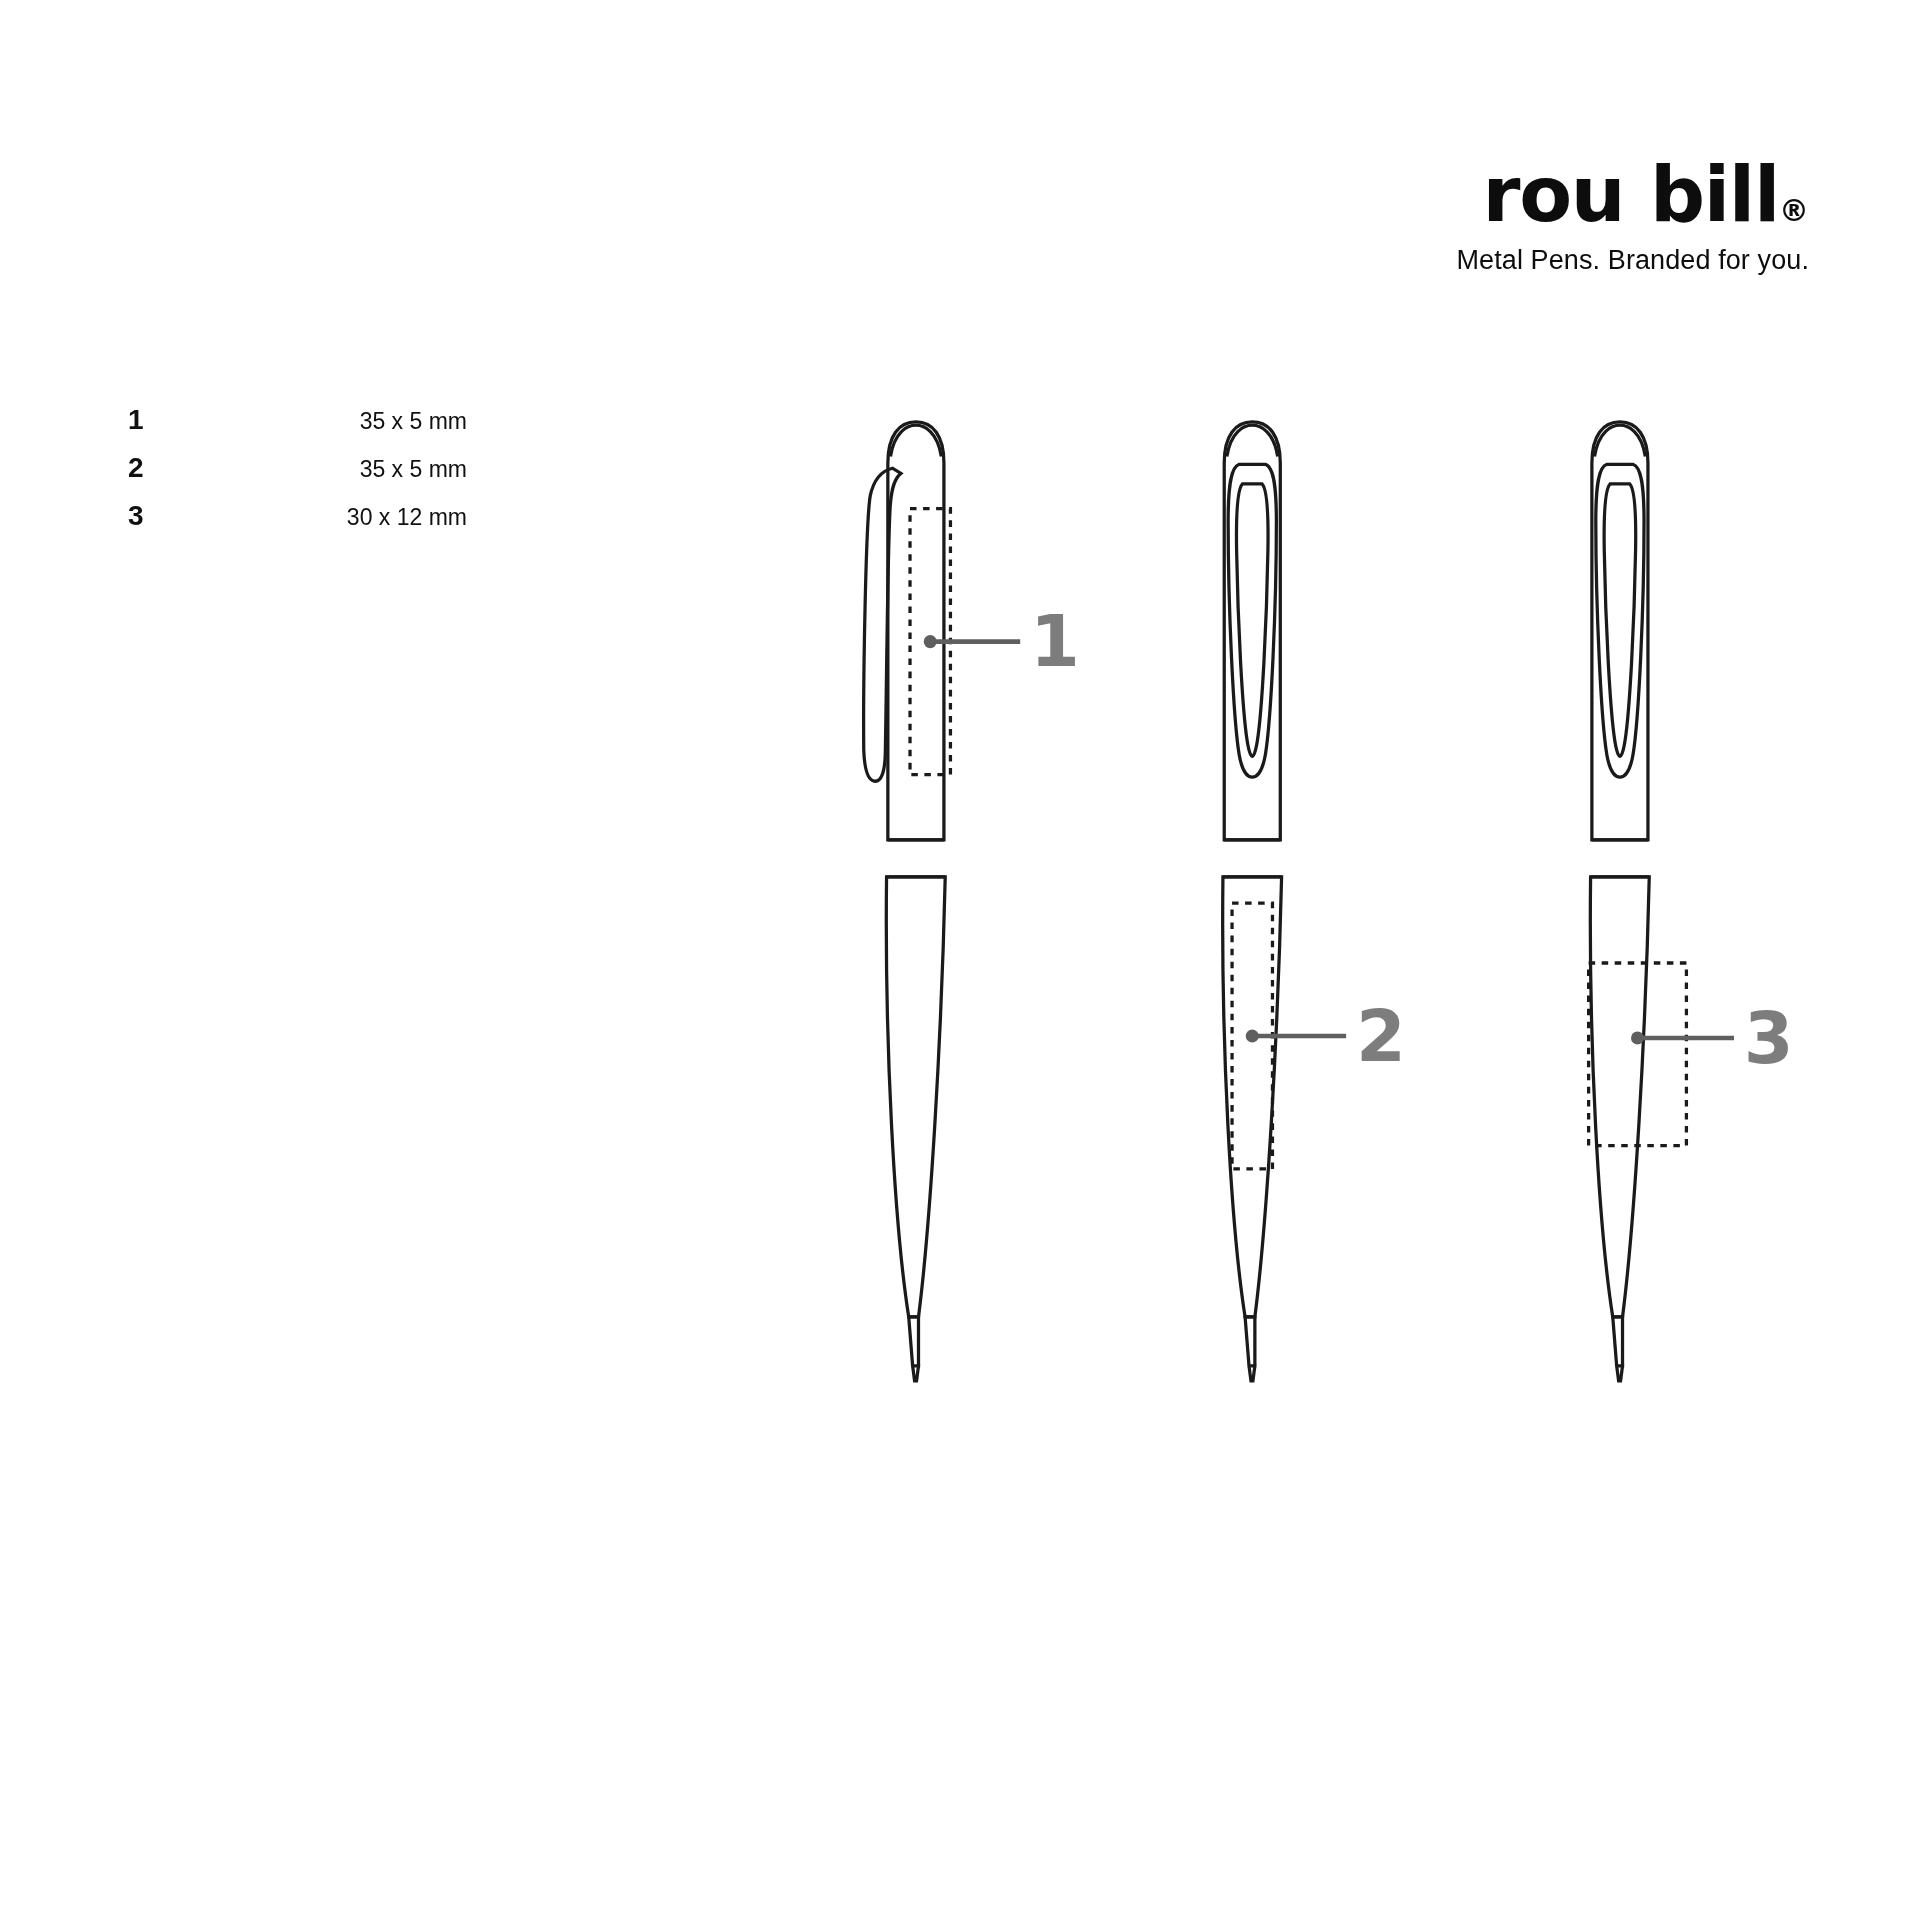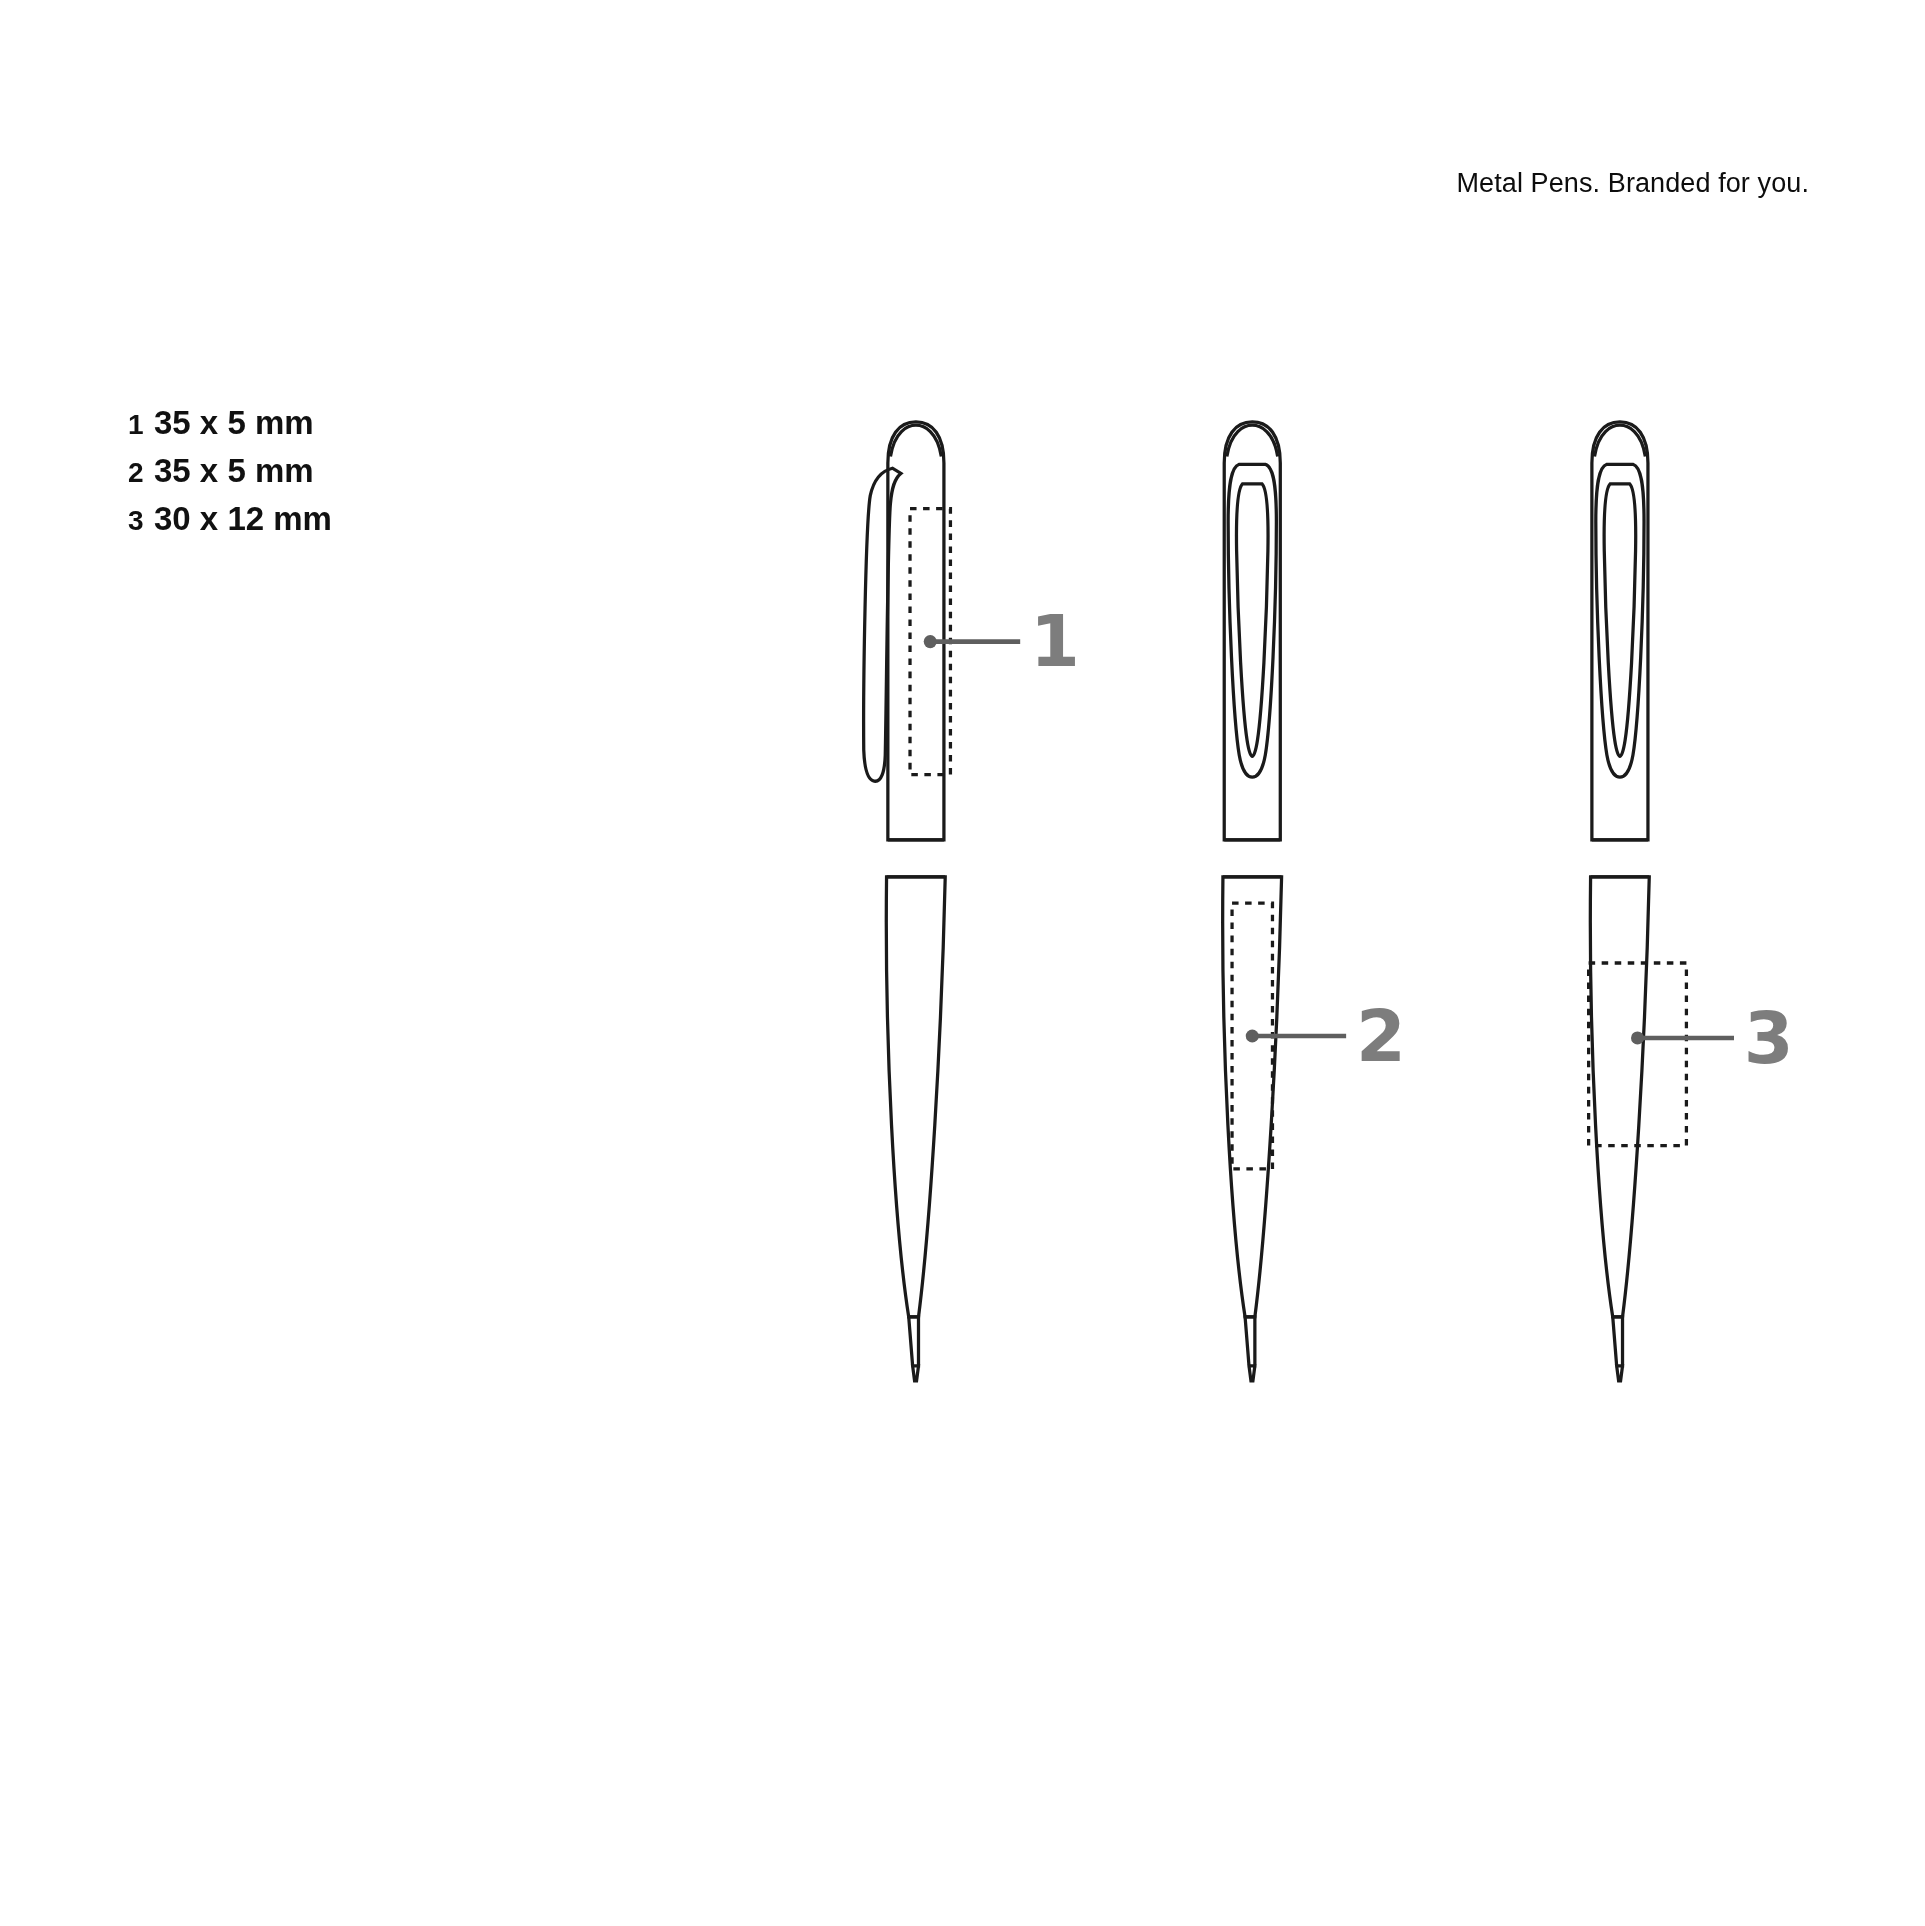--- a/index.html
+++ b/index.html
@@ -62,24 +62,24 @@
   }
   .legend-num {
     width: 26px;
     font-size: 28px;
     font-weight: 700;
     color: #111111;
     text-align: left;
   }
   .legend-dim {
     flex: 1;
-    font-size: 33px;
-    font-weight: 700;
+    font-size: 23px;
+    font-weight: 400;
     color: #111111;
-    text-align: left;
+    text-align: right;
     padding-right: 13px;
     white-space: nowrap;
   }
 
   
   #drawing {
     position: absolute;
     left: 0;
     top: 0;
     width: 1925px;
@@ -90,20 +90,21 @@
     font-family: "DejaVu Sans", sans-serif;
     font-weight: 700;
     fill: #7d7d7d;
     font-size: 110px;
   }
 </style>
 </head>
 <body>
 
 <div id="brand">
+  <div class="wordmark"><span>rou bill</span><span class="reg">®</span></div>
   <div class="tagline">Metal Pens. Branded for you.</div>
 </div>
 
 <div id="legend">
   <div class="legend-row">
     <div class="legend-num">1</div>
     <div class="legend-dim">35 x 5 mm</div>
   </div>
   <div class="legend-row">
     <div class="legend-num">2</div>

